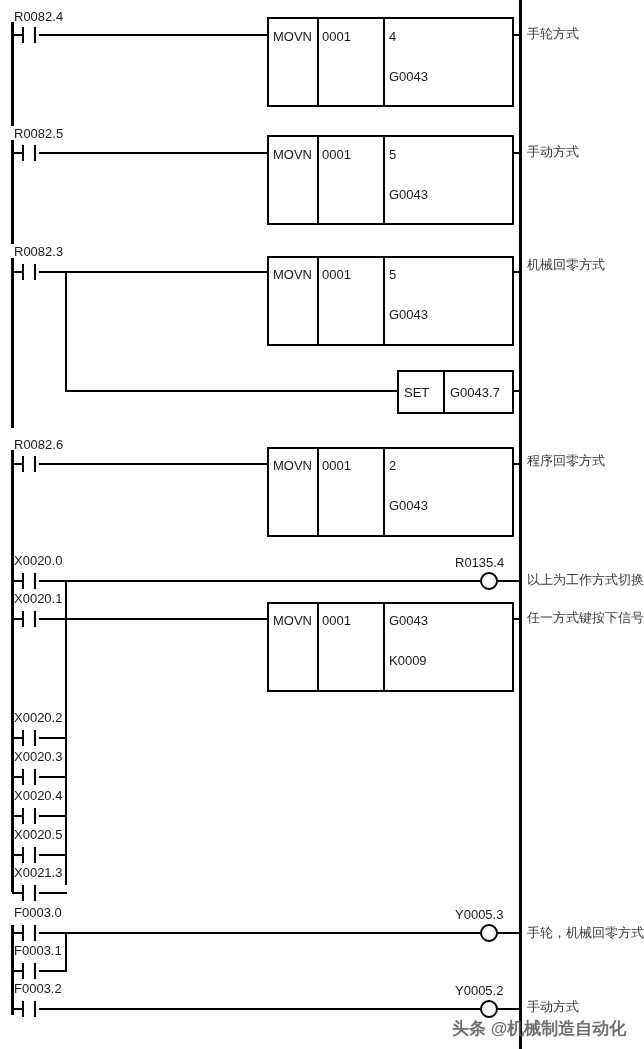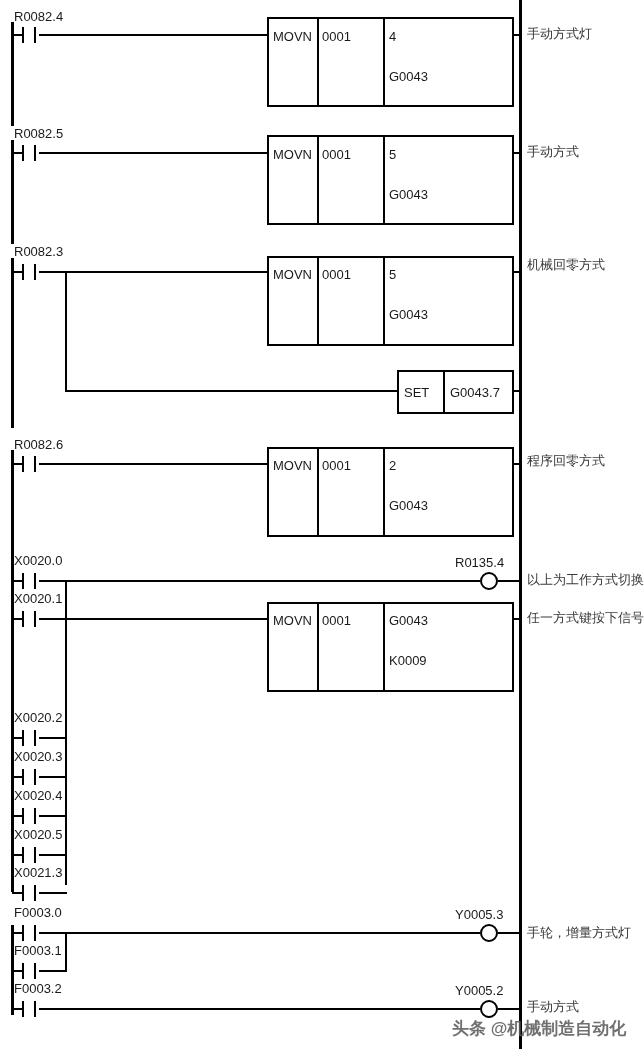--- a/index.html
+++ b/index.html
@@ -137,21 +137,21 @@
 
   <div class="fbox" style="left:267px; top:17px; width:247px; height:90px;">
     <div class="divider" style="left:48px;"></div>
     <div class="divider" style="left:114px;"></div>
   </div>
   <div class="fcell" style="left:273px; top:30px;">MOVN</div>
   <div class="fcell" style="left:322px; top:30px;">0001</div>
   <div class="fcell" style="left:389px; top:30px;">4</div>
   <div class="fcell" style="left:389px; top:70px;">G0043</div>
 
-  <div class="annot" style="left:527px; top:27px;">手动方式灯</div>
+  <div class="annot" style="left:527px; top:27px;">手轮方式</div>
 
   <div class="addr" style="left:14px; top:127px;">R0082.5</div>
   <div class="contact" style="left:17px; top:145px;">
     <div class="bar bar-l"></div>
       <div class="bar bar-r"></div>
   </div>
   <div class="hwire" style="left:12px;  top:152px; width:10px;"></div>
   <div class="hwire" style="left:39px;  top:152px; width:229px;"></div>
   <div class="hwire" style="left:513px; top:152px; width:8px;"></div>
 
@@ -297,21 +297,21 @@
     <div class="bar bar-l"></div>
       <div class="bar bar-r"></div>
   </div>
   <div class="hwire" style="left:12px;  top:932px; width:10px;"></div>
   <div class="hwire" style="left:39px;  top:932px; width:441px;"></div>
   <div class="hwire" style="left:498px; top:932px; width:23px;"></div>
 
   <div class="addr" style="left:455px; top:908px;">Y0005.3</div>
   <div class="coil" style="left:480px; top:924px;"></div>
 
-  <div class="annot" style="left:527px; top:926px;">手轮，增量方式灯</div>
+  <div class="annot" style="left:527px; top:926px;">手轮，机械回零方式</div>
 
   <div class="addr" style="left:14px; top:944px;">F0003.1</div>
   <div class="contact" style="left:17px; top:963px;">
     <div class="bar bar-l"></div>
       <div class="bar bar-r"></div>
   </div>
   <div class="hwire" style="left:12px; top:970px; width:10px;"></div>
   <div class="hwire" style="left:39px; top:970px; width:28px;"></div>
   <div class="vwire" style="left:65px; top:932px; height:40px;"></div>
 

